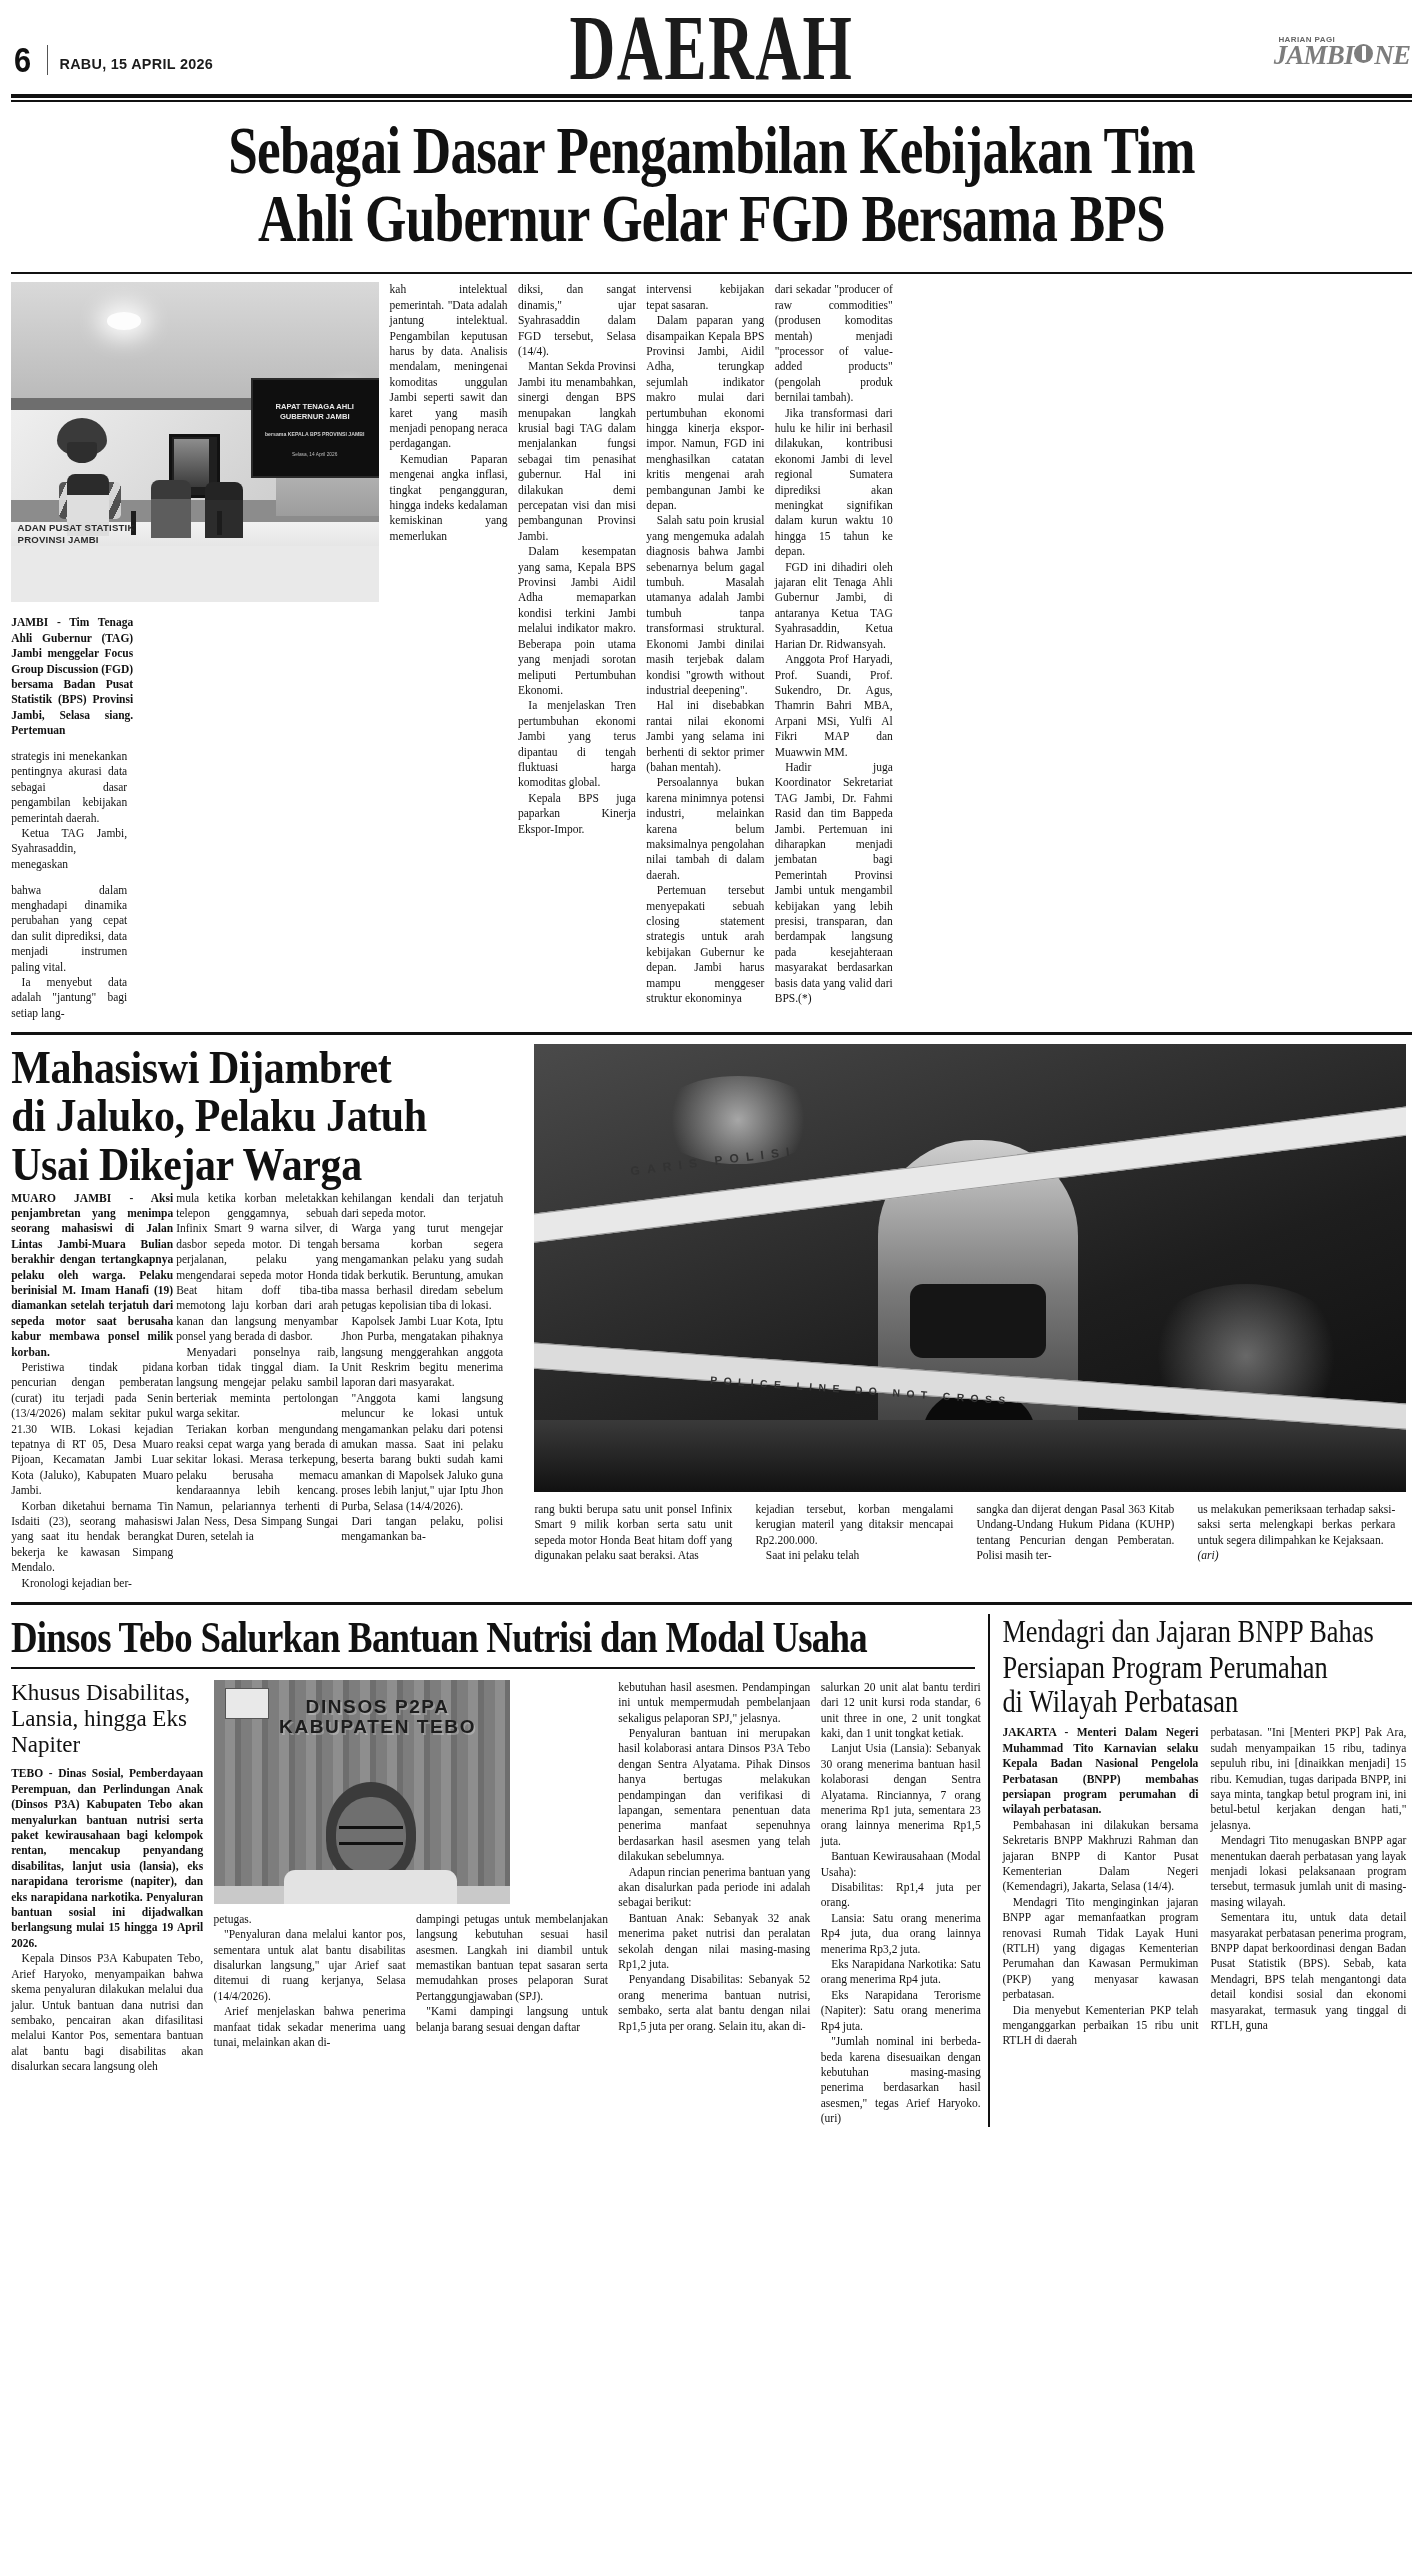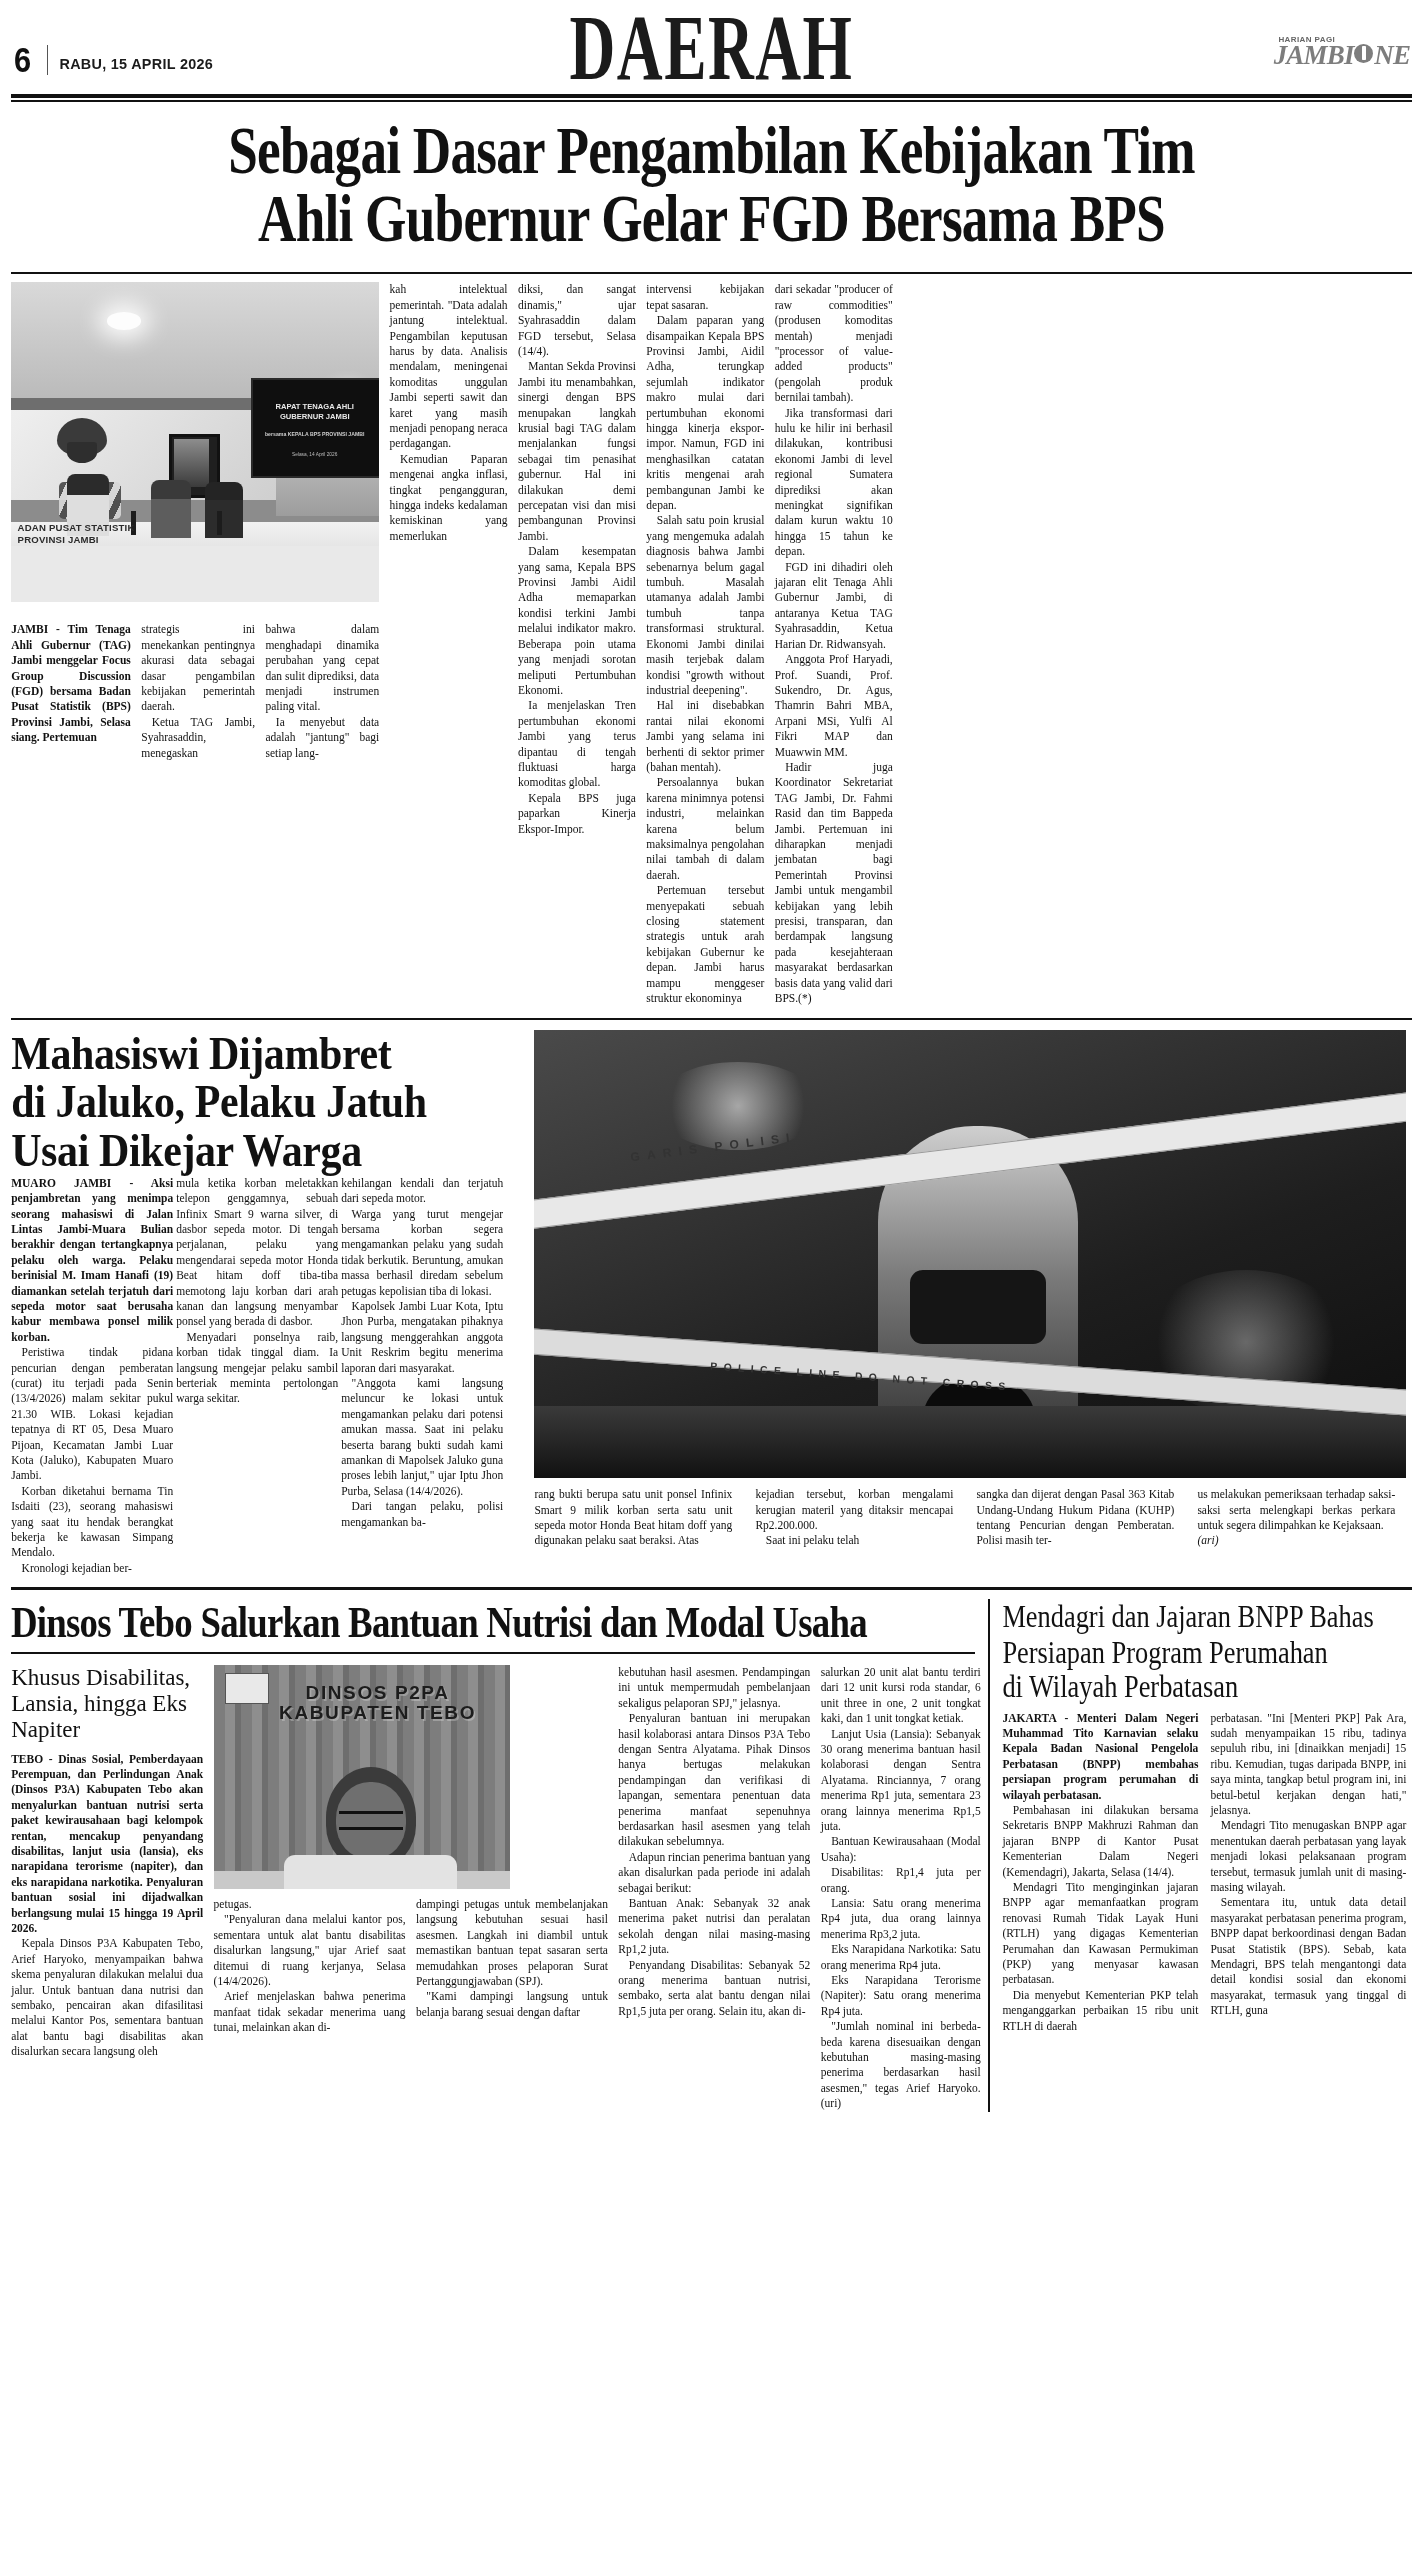--- a/index.html
+++ b/index.html
@@ -245,21 +245,21 @@
         <div class="scrDate">Selasa, 14 April 2026</div>
         <div class="table"></div>
         <div class="p1"></div>
         <div class="p2"></div>
         <div class="p3"></div>
         <div class="mic"></div>
         <div class="mic2"></div>
         <div class="tcloth"></div>
         <div class="bpstext">ADAN PUSAT STATISTIK PROVINSI JAMBI</div>
       </div>
-      <div class="a1-cols" style="margin-top:20px;">
+      <div class="a1-cols" style="margin-top:13px;flex-direction:column;">
         <div class="col" style="width:122px;">
           <p class="noind lead">JAMBI - Tim Tenaga Ahli Gubernur (TAG) Jambi menggelar Focus Group Discussion (FGD) bersama Badan Pusat Statistik (BPS) Provinsi Jambi, Selasa siang. Pertemuan</p>
         </div>
         <div class="col" style="width:116px;">
           <p class="noind">strategis ini menekankan pentingnya akurasi data sebagai dasar pengambilan kebijakan pemerintah daerah.</p>
           <p>Ketua TAG Jambi, Syahrasaddin, menegaskan</p>
         </div>
         <div class="col" style="width:116px;">
           <p class="noind">bahwa dalam menghadapi dinamika perubahan yang cepat dan sulit diprediksi, data menjadi instrumen paling vital.</p>
           <p>Ia menyebut data adalah "jantung" bagi setiap lang-</p>
@@ -308,20 +308,21 @@
       <div class="a2-cols">
         <div class="col" style="width:162px;">
           <p class="noind lead">MUARO JAMBI - Aksi penjambretan yang menimpa seorang mahasiswi di Jalan Lintas Jambi-Muara Bulian berakhir dengan tertangkapnya pelaku oleh warga. Pelaku berinisial M. Imam Hanafi (19) diamankan setelah terjatuh dari sepeda motor saat berusaha kabur membawa ponsel milik korban.</p>
           <p>Peristiwa tindak pidana pencurian dengan pemberatan (curat) itu terjadi pada Senin (13/4/2026) malam sekitar pukul 21.30 WIB. Lokasi kejadian tepatnya di RT 05, Desa Muaro Pijoan, Kecamatan Jambi Luar Kota (Jaluko), Kabupaten Muaro Jambi.</p>
           <p>Korban diketahui bernama Tin Isdaiti (23), seorang mahasiswi yang saat itu hendak berangkat bekerja ke kawasan Simpang Mendalo.</p>
           <p>Kronologi kejadian ber-</p>
         </div>
         <div class="col" style="width:162px;">
           <p class="noind">mula ketika korban meletakkan telepon genggamnya, sebuah Infinix Smart 9 warna silver, di dasbor sepeda motor. Di tengah perjalanan, pelaku yang mengendarai sepeda motor Honda Beat hitam doff tiba-tiba memotong laju korban dari arah kanan dan langsung menyambar ponsel yang berada di dasbor.</p>
           <p>Menyadari ponselnya raib, korban tidak tinggal diam. Ia langsung mengejar pelaku sambil berteriak meminta pertolongan warga sekitar.</p>
+          <p>Teriakan korban mengundang reaksi cepat warga yang berada di sekitar lokasi. Merasa terkepung, pelaku berusaha memacu kendaraannya lebih kencang. Namun, pelariannya terhenti di Jalan Ness, Desa Simpang Sungai Duren, setelah ia</p>
         </div>
         <div class="col" style="width:162px;">
           <p class="noind">kehilangan kendali dan terjatuh dari sepeda motor.</p>
           <p>Warga yang turut mengejar bersama korban segera mengamankan pelaku yang sudah tidak berkutik. Beruntung, amukan massa berhasil diredam sebelum petugas kepolisian tiba di lokasi.</p>
           <p>Kapolsek Jambi Luar Kota, Iptu Jhon Purba, mengatakan pihaknya langsung menggerahkan anggota Unit Reskrim begitu menerima laporan dari masyarakat.</p>
           <p>"Anggota kami langsung meluncur ke lokasi untuk mengamankan pelaku dari potensi amukan massa. Saat ini pelaku beserta barang bukti sudah kami amankan di Mapolsek Jaluko guna proses lebih lanjut," ujar Iptu Jhon Purba, Selasa (14/4/2026).</p>
           <p>Dari tangan pelaku, polisi mengamankan ba-</p>
         </div>
       </div>
     </div>

